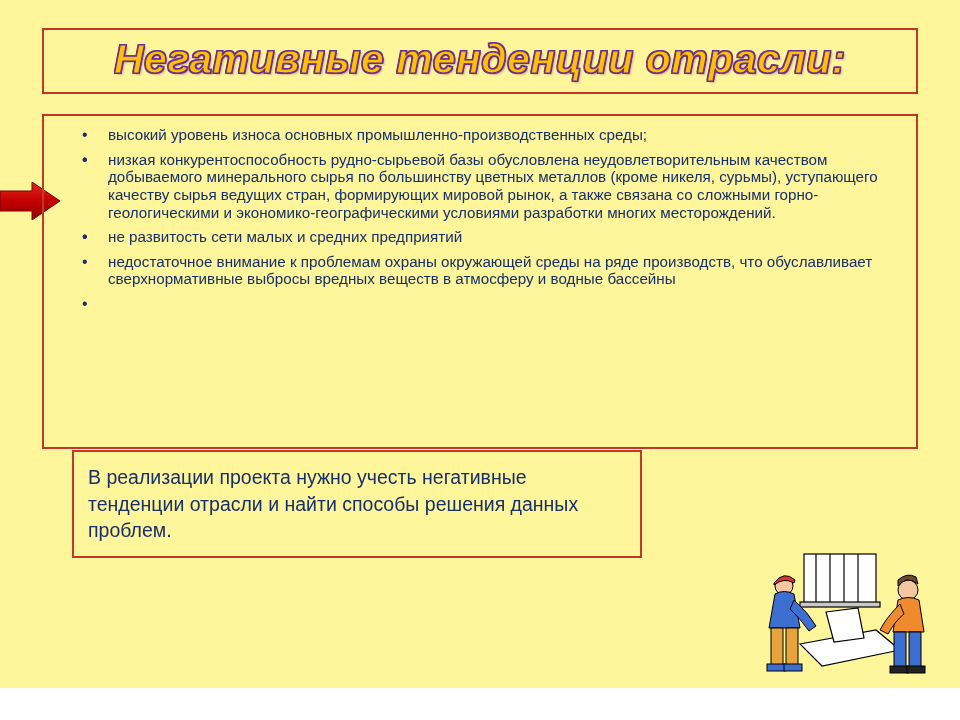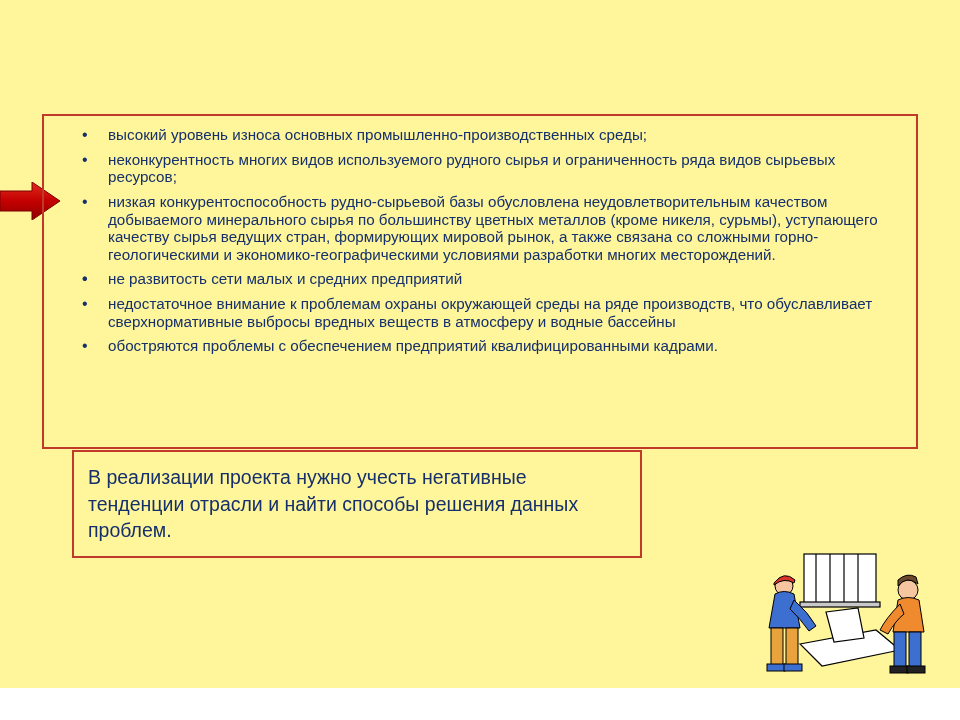--- a/index.html
+++ b/index.html
@@ -131,20 +131,23 @@
     width: 960px;
     height: 32px;
     background: #FFFFFF;
   }
 </style>
 </head>
 <body>
 
 <div class="slide">
 
+  <div class="title-box">
+    <div class="title-text">Негативные тенденции отрасли:</div>
+  </div>
 
   <div class="arrow">
     <svg width="62" height="38" viewBox="0 0 62 38" xmlns="http://www.w3.org/2000/svg">
       <defs>
         <linearGradient id="argrad" x1="0" y1="0" x2="0" y2="1">
           <stop offset="0%" stop-color="#E02B1E"></stop>
           <stop offset="50%" stop-color="#C40000"></stop>
           <stop offset="100%" stop-color="#8E0000"></stop>
         </linearGradient>
       </defs>
@@ -153,40 +156,38 @@
   </div>
 
   <div class="content-box">
     <ul class="bullets">
       <li>
         <span class="dot">•</span>
         <span>высокий уровень износа основных промышленно-производственных среды;</span>
       </li>
       <li>
         <span class="dot">•</span>
-        <span>неконкурентность многих видов используемого рудного сырья и ограниченность ряда видов сырьевых ресурсов;</span>
       </li>
       <li>
         <span class="dot">•</span>
         <span>низкая конкурентоспособность рудно-сырьевой базы обусловлена неудовлетворительным качеством добываемого минерального сырья по большинству цветных металлов (кроме никеля, сурьмы), уступающего качеству сырья ведущих стран, формирующих мировой рынок, а также связана со сложными горно-геологическими и экономико-географическими условиями разработки многих месторождений.</span>
       </li>
       <li>
         <span class="dot">•</span>
       </li>
       <li>
         <span class="dot">•</span>
         <span>не развитость  сети малых и  средних предприятий</span>
       </li>
       <li>
         <span class="dot">•</span>
         <span>недостаточное внимание к проблемам охраны окружающей среды на ряде   производств, что обуславливает сверхнормативные выбросы вредных веществ в атмосферу и водные бассейны</span>
       </li>
       <li>
         <span class="dot">•</span>
-        <span>обостряются проблемы с обеспечением предприятий квалифицированными кадрами.</span>
       </li>
     </ul>
   </div>
 
   <div class="note-box">
     <div class="note-text">В реализации проекта нужно учесть негативные тенденции отрасли и найти способы решения  данных проблем.</div>
   </div>
 
   <div class="clipart">
     <svg width="200" height="130" viewBox="0 0 200 130" xmlns="http://www.w3.org/2000/svg">

